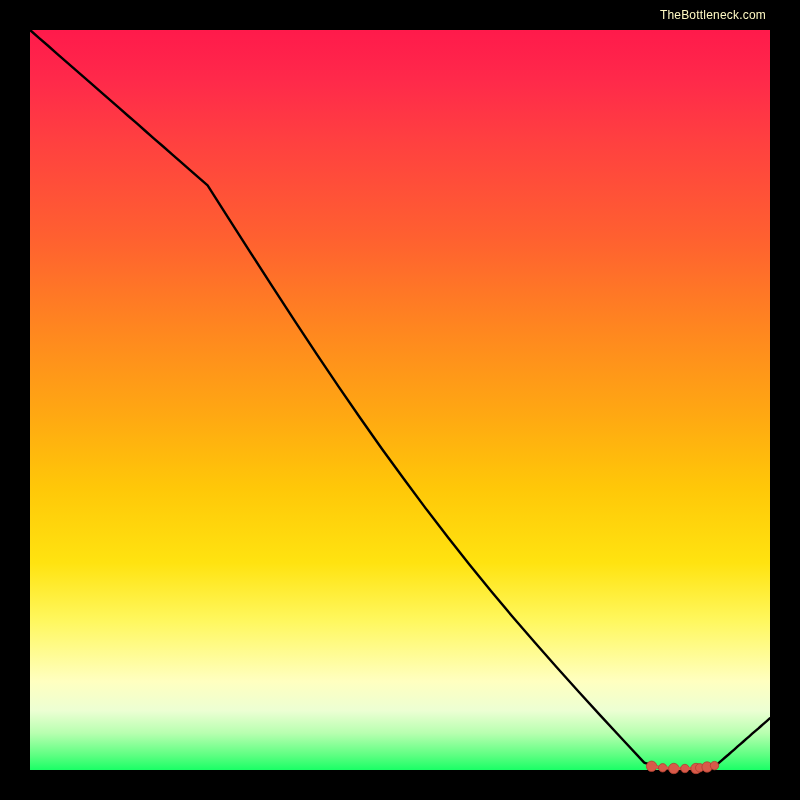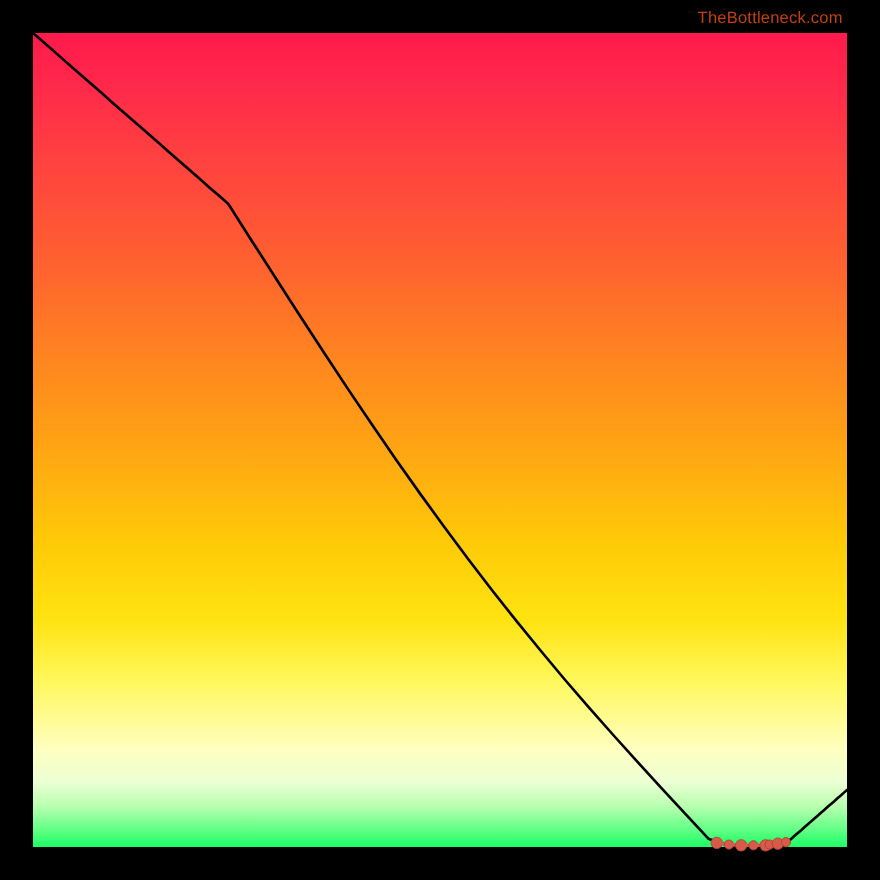--- a/index.html
+++ b/index.html
@@ -31,22 +31,22 @@
       #ecffd3 92%,
       #b8ffb0 95%,
       #5eff82 98%,
       #1aff66 100%
     );
   }
   .watermark {
     position: absolute;
     top: 8px;
     right: 34px;
-    color: #c2410c;
-    font-size: 15px;
+    color: #fef9c3;
+    font-size: 12px;
     font-weight: 500;
     letter-spacing: 0.2px;
   }
   svg.overlay {
     position: absolute;
     left: 30px;
     top: 30px;
     width: 740px;
     height: 740px;
     overflow: visible;

